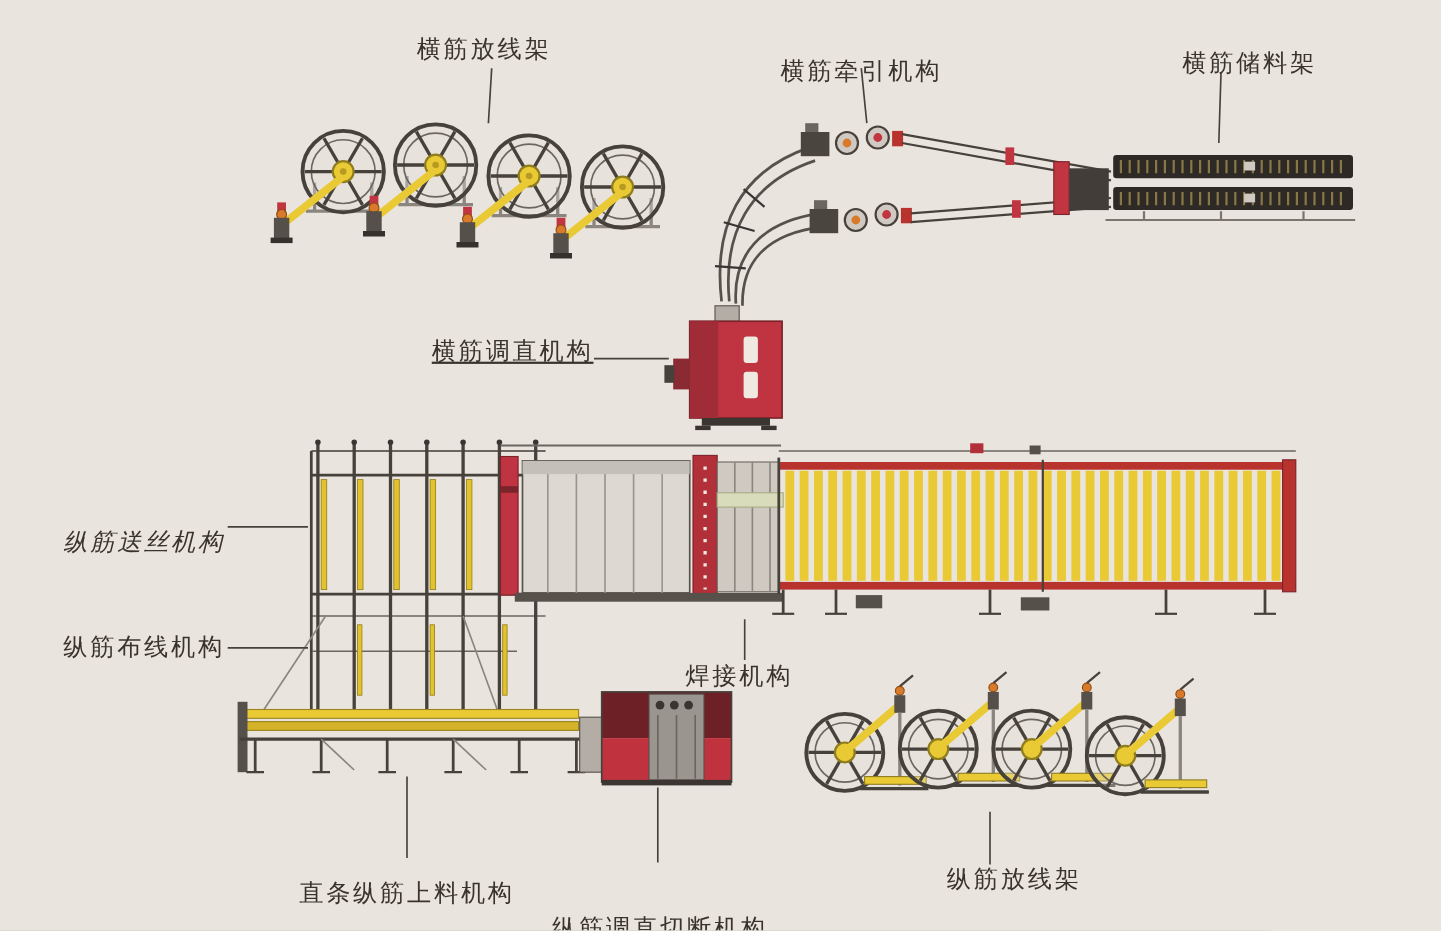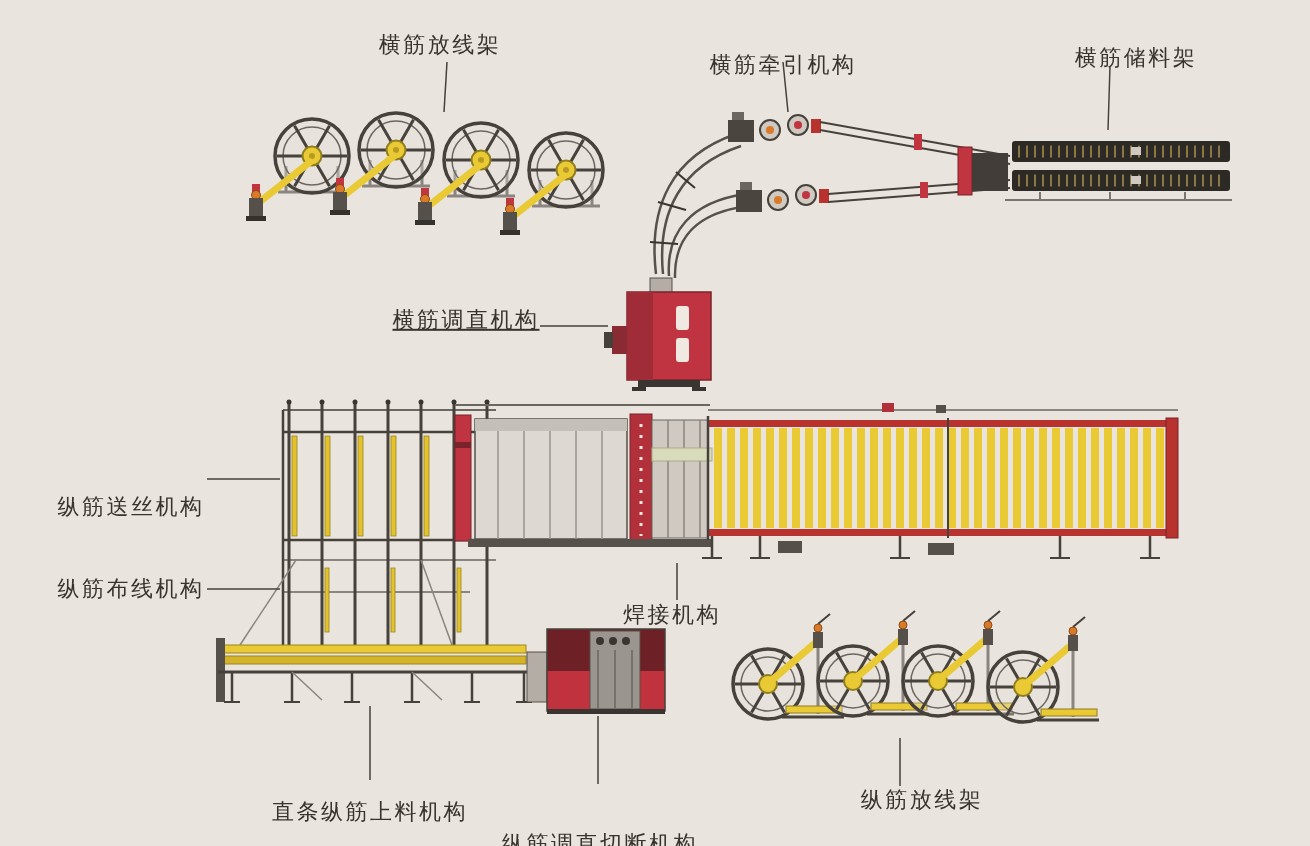--- a/index.html
+++ b/index.html
@@ -310,20 +310,20 @@
       <line x1="370" y1="706" x2="370" y2="780"></line>
       <line x1="598" y1="716" x2="598" y2="784"></line>
       <line x1="900" y1="738" x2="900" y2="786"></line>
     </g>
   </svg>
 
   <div class="label" style="left:440px;top:45px;">横筋放线架</div>
   <div class="label" style="left:783px;top:45px;margin-top:20px;">横筋牵引机构</div>
   <div class="label" style="left:1110px;top:58px;margin-left:26px;">横筋储料架</div>
   <div class="label" style="left:466px;top:320px;text-decoration:underline;">横筋调直机构</div>
-  <div class="label" style="left:131px;top:507px;">纵筋送丝机构</div>
+  <div class="label" style="left:131px;top:493px;font-style:italic;">纵筋送丝机构</div>
   <div class="label" style="left:131px;top:589px;">纵筋布线机构</div>
   <div class="label" style="left:672px;top:615px;">焊接机构</div>
   <div class="label" style="left:370px;top:796px;margin-top:16px;">直条纵筋上料机构</div>
   <div class="label" style="left:600px;top:844px;">纵筋调直切断机构</div>
   <div class="label" style="left:900px;top:800px;margin-left:22px;">纵筋放线架</div>
 
 </div>
 
 </body></html>

